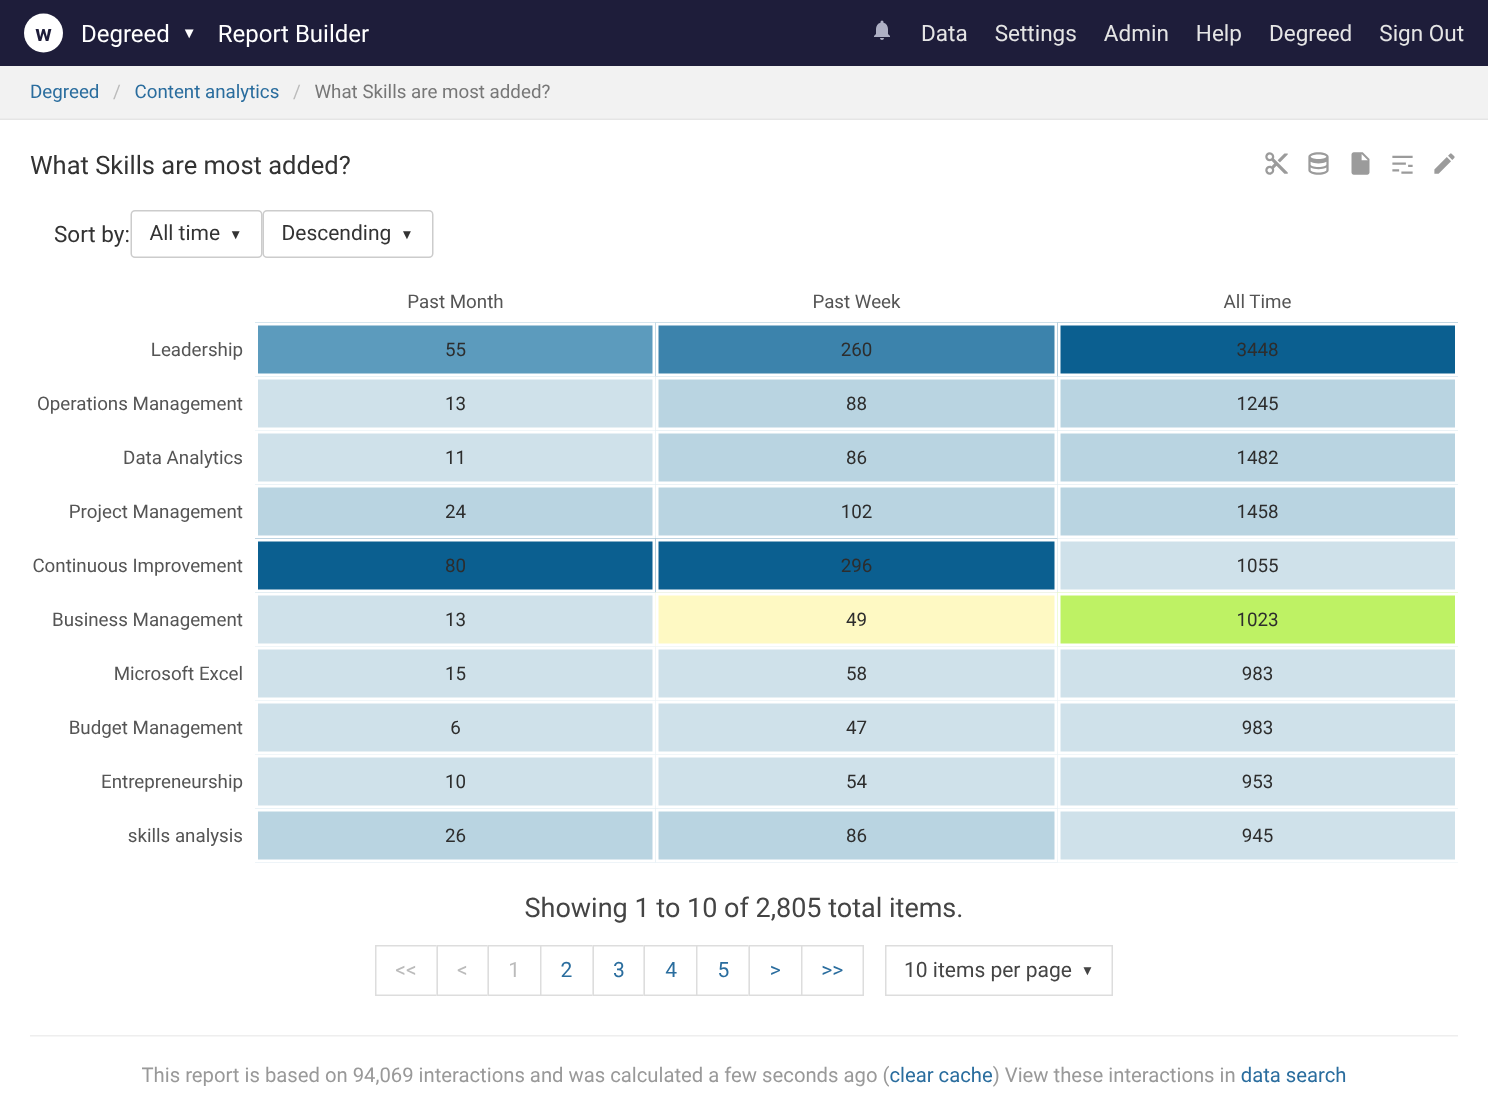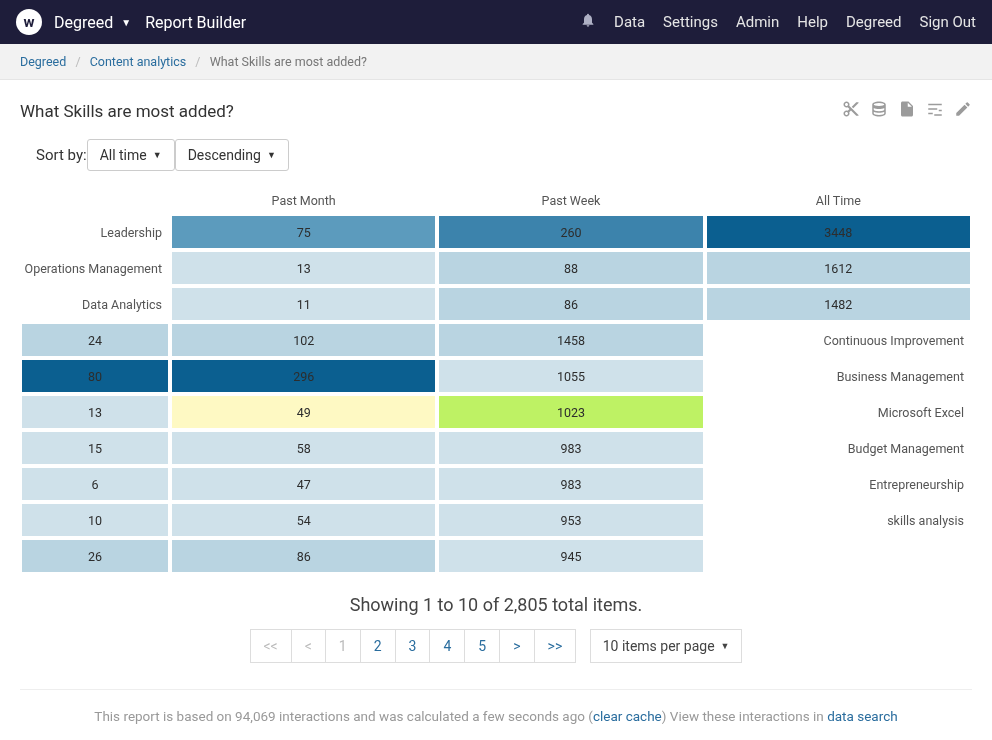--- a/index.html
+++ b/index.html
@@ -120,31 +120,32 @@
   </span>
 </div>
 
 <div class="heat-wrap">
   <div class="heat" id="heat">
       <div class="colhead"></div>
       <div class="colhead">Past Month</div>
       <div class="colhead">Past Week</div>
       <div class="colhead">All Time</div>
       <div class="rowlabel">Leadership</div>
-      <div class="cell" style="background: rgb(92, 155, 189);">75</div>
+      <div class="cell" style="background: rgb(92, 155, 189);">55</div>
       <div class="cell" style="background: rgb(60, 131, 172);">260</div>
       <div class="cell" style="background: rgb(11, 95, 144);">3448</div>
       <div class="rowlabel">Operations Management</div>
       <div class="cell" style="background: rgb(207, 225, 234);">13</div>
       <div class="cell" style="background: rgb(185, 212, 225);">88</div>
-      <div class="cell" style="background: rgb(185, 212, 225);">1612</div>
+      <div class="cell" style="background: rgb(185, 212, 225);">1245</div>
       <div class="rowlabel">Data Analytics</div>
       <div class="cell" style="background: rgb(207, 225, 234);">11</div>
       <div class="cell" style="background: rgb(185, 212, 225);">86</div>
       <div class="cell" style="background: rgb(185, 212, 225);">1482</div>
+      <div class="rowlabel">Project Management</div>
       <div class="cell" style="background: rgb(185, 212, 225);">24</div>
       <div class="cell" style="background: rgb(185, 212, 225);">102</div>
       <div class="cell" style="background: rgb(185, 212, 225);">1458</div>
       <div class="rowlabel">Continuous Improvement</div>
       <div class="cell" style="background: rgb(11, 95, 144);">80</div>
       <div class="cell" style="background: rgb(11, 95, 144);">296</div>
       <div class="cell" style="background: rgb(207, 225, 234);">1055</div>
       <div class="rowlabel">Business Management</div>
       <div class="cell" style="background: rgb(207, 225, 234);">13</div>
       <div class="cell" style="background: #fef9c3;">49</div>

